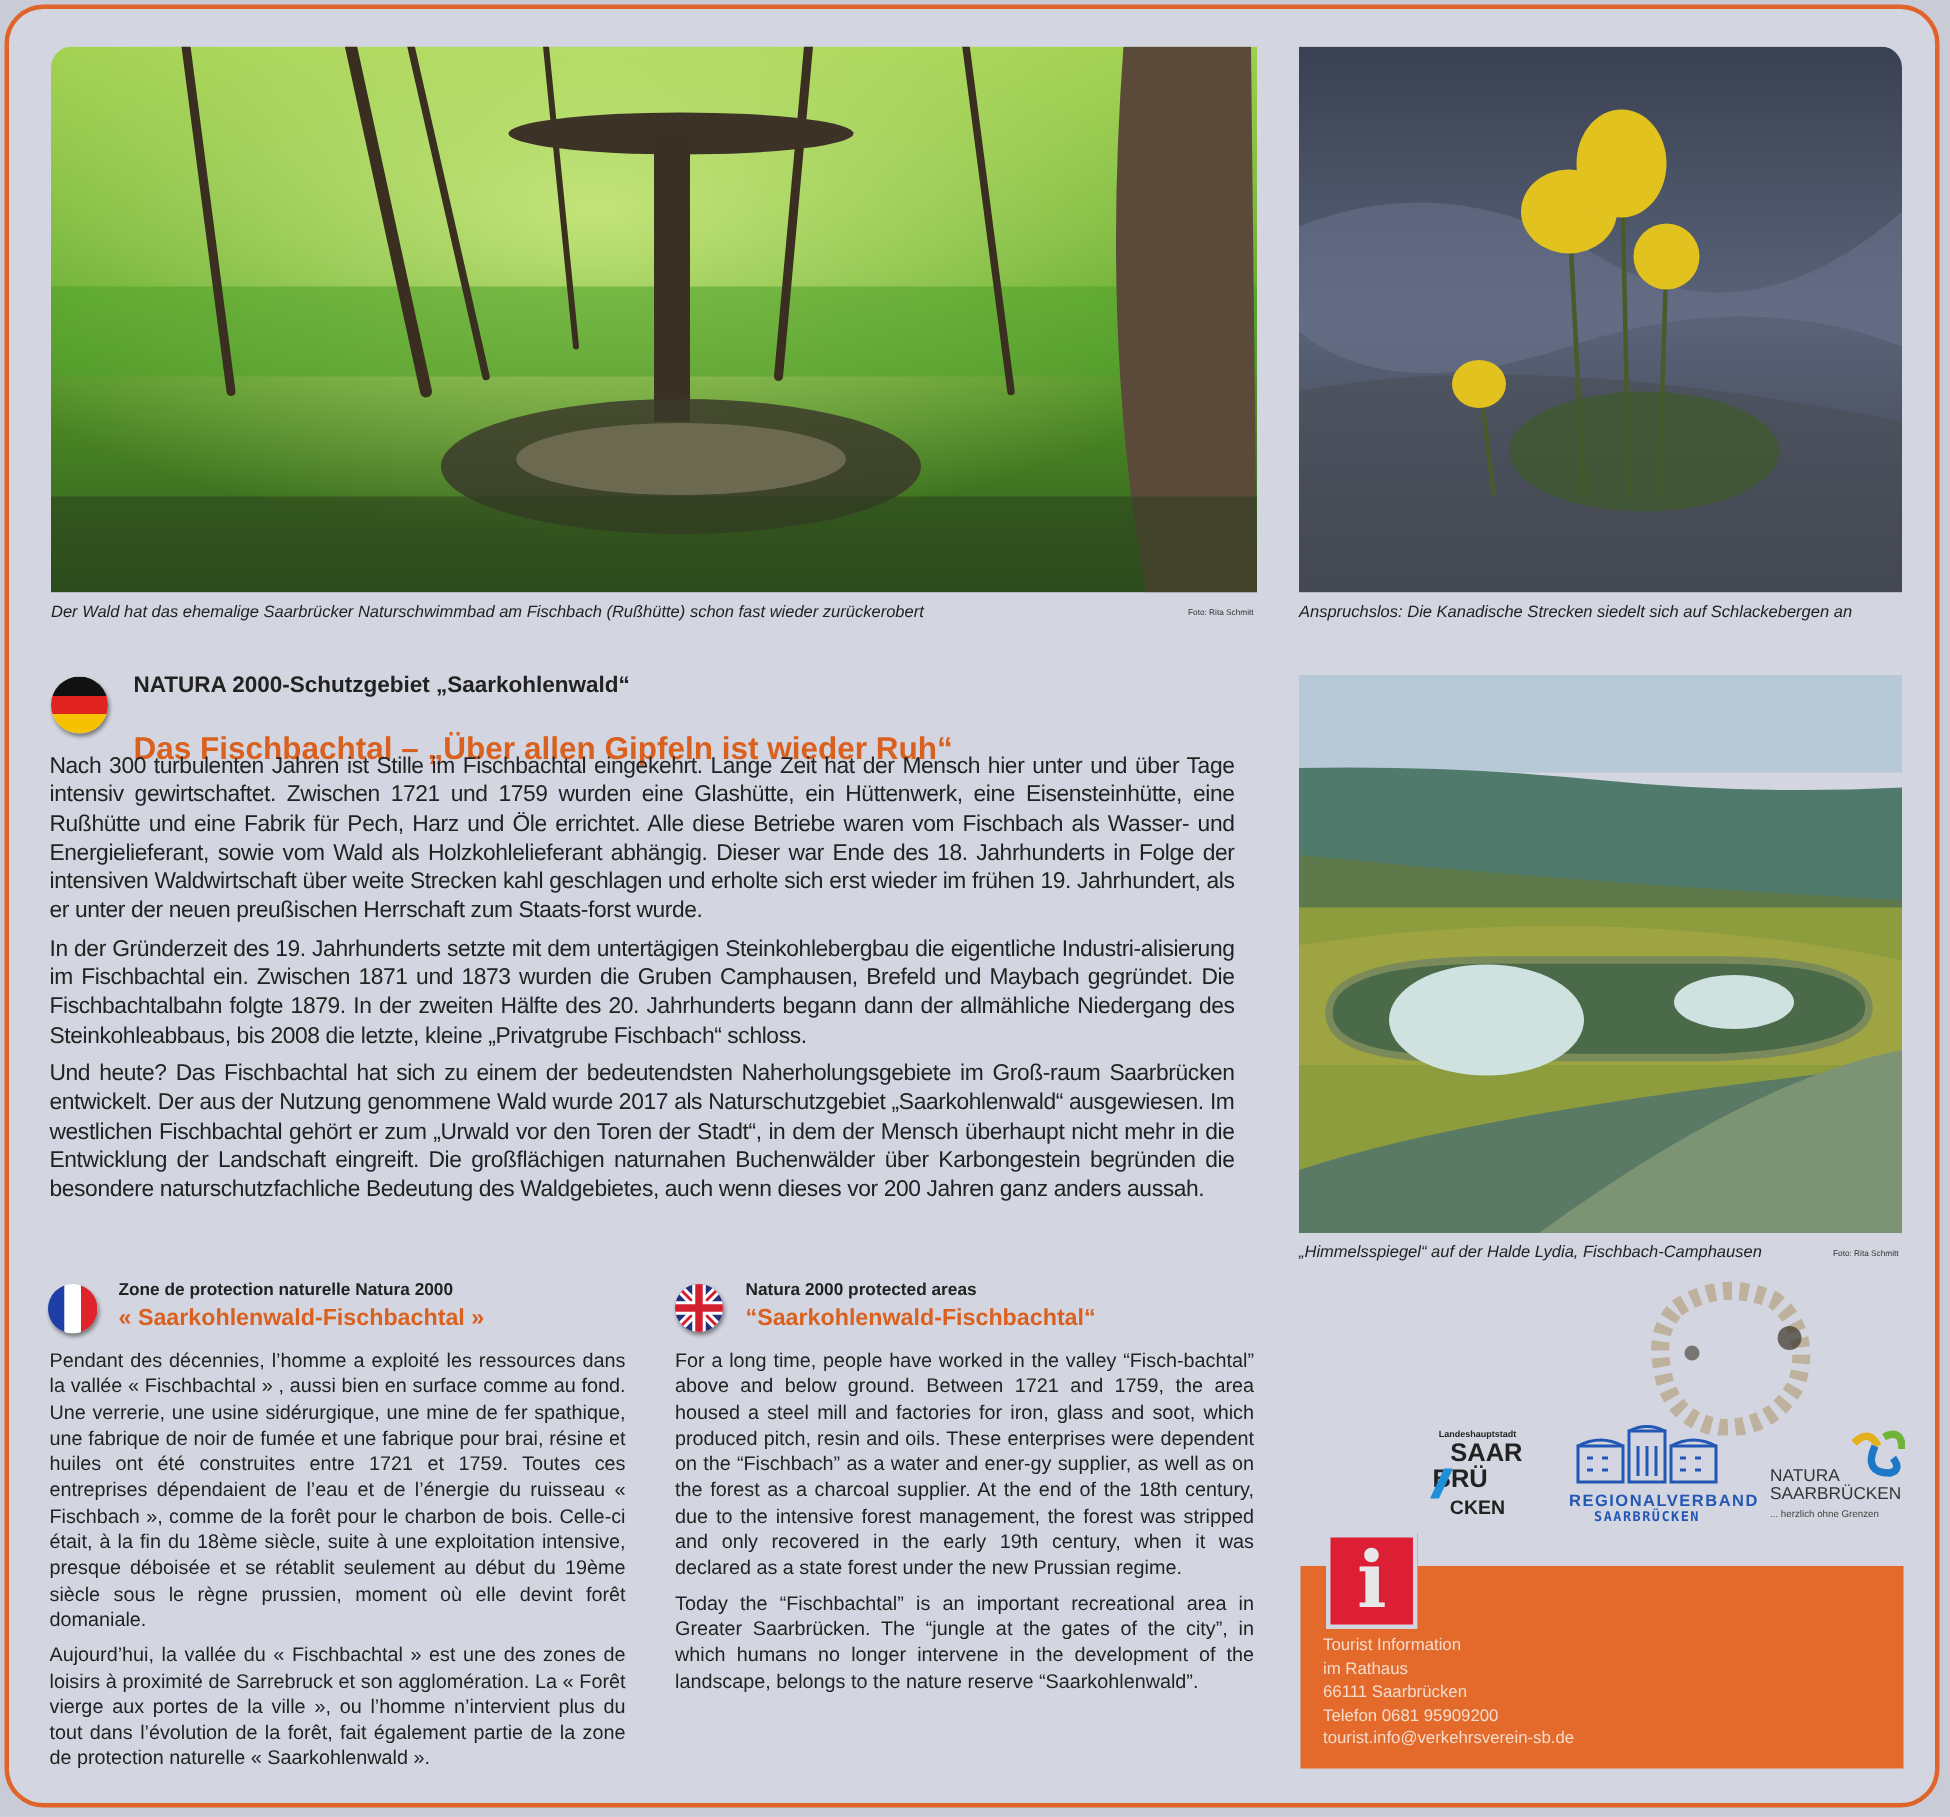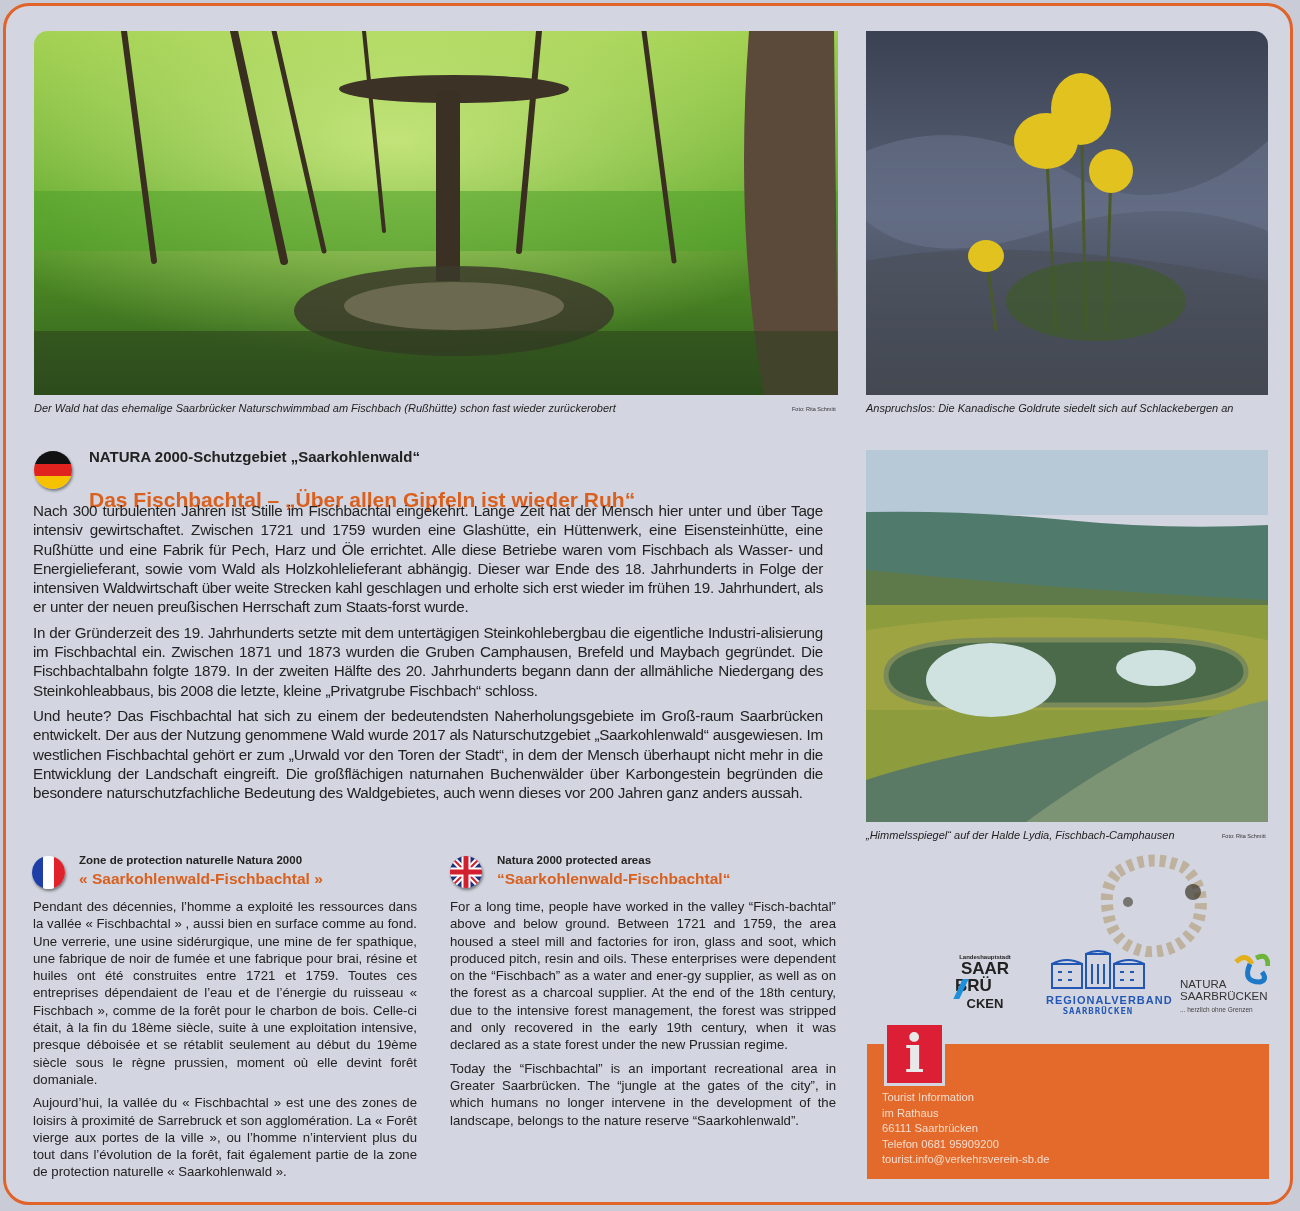--- a/index.html
+++ b/index.html
@@ -83,21 +83,21 @@
     </g>
     <g fill="#e2c21f">
       <ellipse cx="180" cy="110" rx="32" ry="28"></ellipse>
       <ellipse cx="215" cy="78" rx="30" ry="36"></ellipse>
       <ellipse cx="245" cy="140" rx="22" ry="22"></ellipse>
       <ellipse cx="120" cy="225" rx="18" ry="16"></ellipse>
     </g>
     <ellipse cx="230" cy="270" rx="90" ry="40" fill="#3e5a2a" opacity=".7"></ellipse>
   </svg>
 </div>
-<div class="caption" style="left:866px;top:402px;">Anspruchslos: Die Kanadische Goldrute siedelt sich auf Schlackebergen an</div>
+<div class="caption" style="left:866px;top:402px;">Anspruchslos: Die Kanadische Strecken siedelt sich auf Schlackebergen an</div>
 
 <div class="flag" style="left:34px;top:451px;">
   <svg viewBox="0 0 38 38">
       <rect width="38" height="13" fill="#111"></rect>
       <rect y="13" width="38" height="12" fill="#e0231f"></rect>
       <rect y="25" width="38" height="13" fill="#f6c200"></rect>
     </svg>
 </div>
 <div class="kicker" style="left:89px;top:448px;font-size:15px;">NATURA 2000-Schutzgebiet „Saarkohlenwald“</div>
 <div class="headline" style="left:89px;top:488px;font-size:21px;">Das Fischbachtal – „Über allen Gipfeln ist wieder Ruh“</div>
@@ -155,21 +155,21 @@
 </div>
 
 <svg class="stain" viewBox="0 0 112 105">
   <path d="M20 20 Q50 0 85 15 Q110 35 100 70 Q85 100 50 100 Q15 95 10 60 Q5 35 20 20Z" fill="none" stroke="#b9a88c" stroke-width="12" stroke-dasharray="6 5" opacity=".8"></path>
   <circle cx="95" cy="40" r="8" fill="#3a3428" opacity=".7"></circle>
   <circle cx="30" cy="50" r="5" fill="#3a3428" opacity=".6"></circle>
 </svg>
 
 <div class="logos" style="left:955px;top:954px;width:60px;height:62px;">
   <div style="font-size:6px;font-weight:bold;text-align:center;">Landeshauptstadt</div>
-  <div style="font-size:17px;font-weight:bold;line-height:17px;text-align:center;">SAAR</div>
+  <div style="font-size:17px;font-weight:bold;line-height:17px;text-align:right;">SAAR</div>
   <div style="position:relative;text-align:left;padding-right:2px;">
     <span style="position:absolute;left:3px;top:2px;width:6px;height:20px;background:#1e8fd8;transform:skewX(-25deg);"></span>
     <span style="font-size:17px;font-weight:bold;line-height:17px;">BRÜ</span>
   </div>
   <div style="font-size:13px;font-weight:bold;line-height:17px;text-align:center;">CKEN</div>
 </div>
 
 <div class="logos" style="left:1046px;top:950px;width:104px;height:66px;text-align:center;color:#2257b5;">
   <svg width="100" height="40" viewBox="0 0 100 40">
     <g fill="none" stroke="#2257b5" stroke-width="2">

